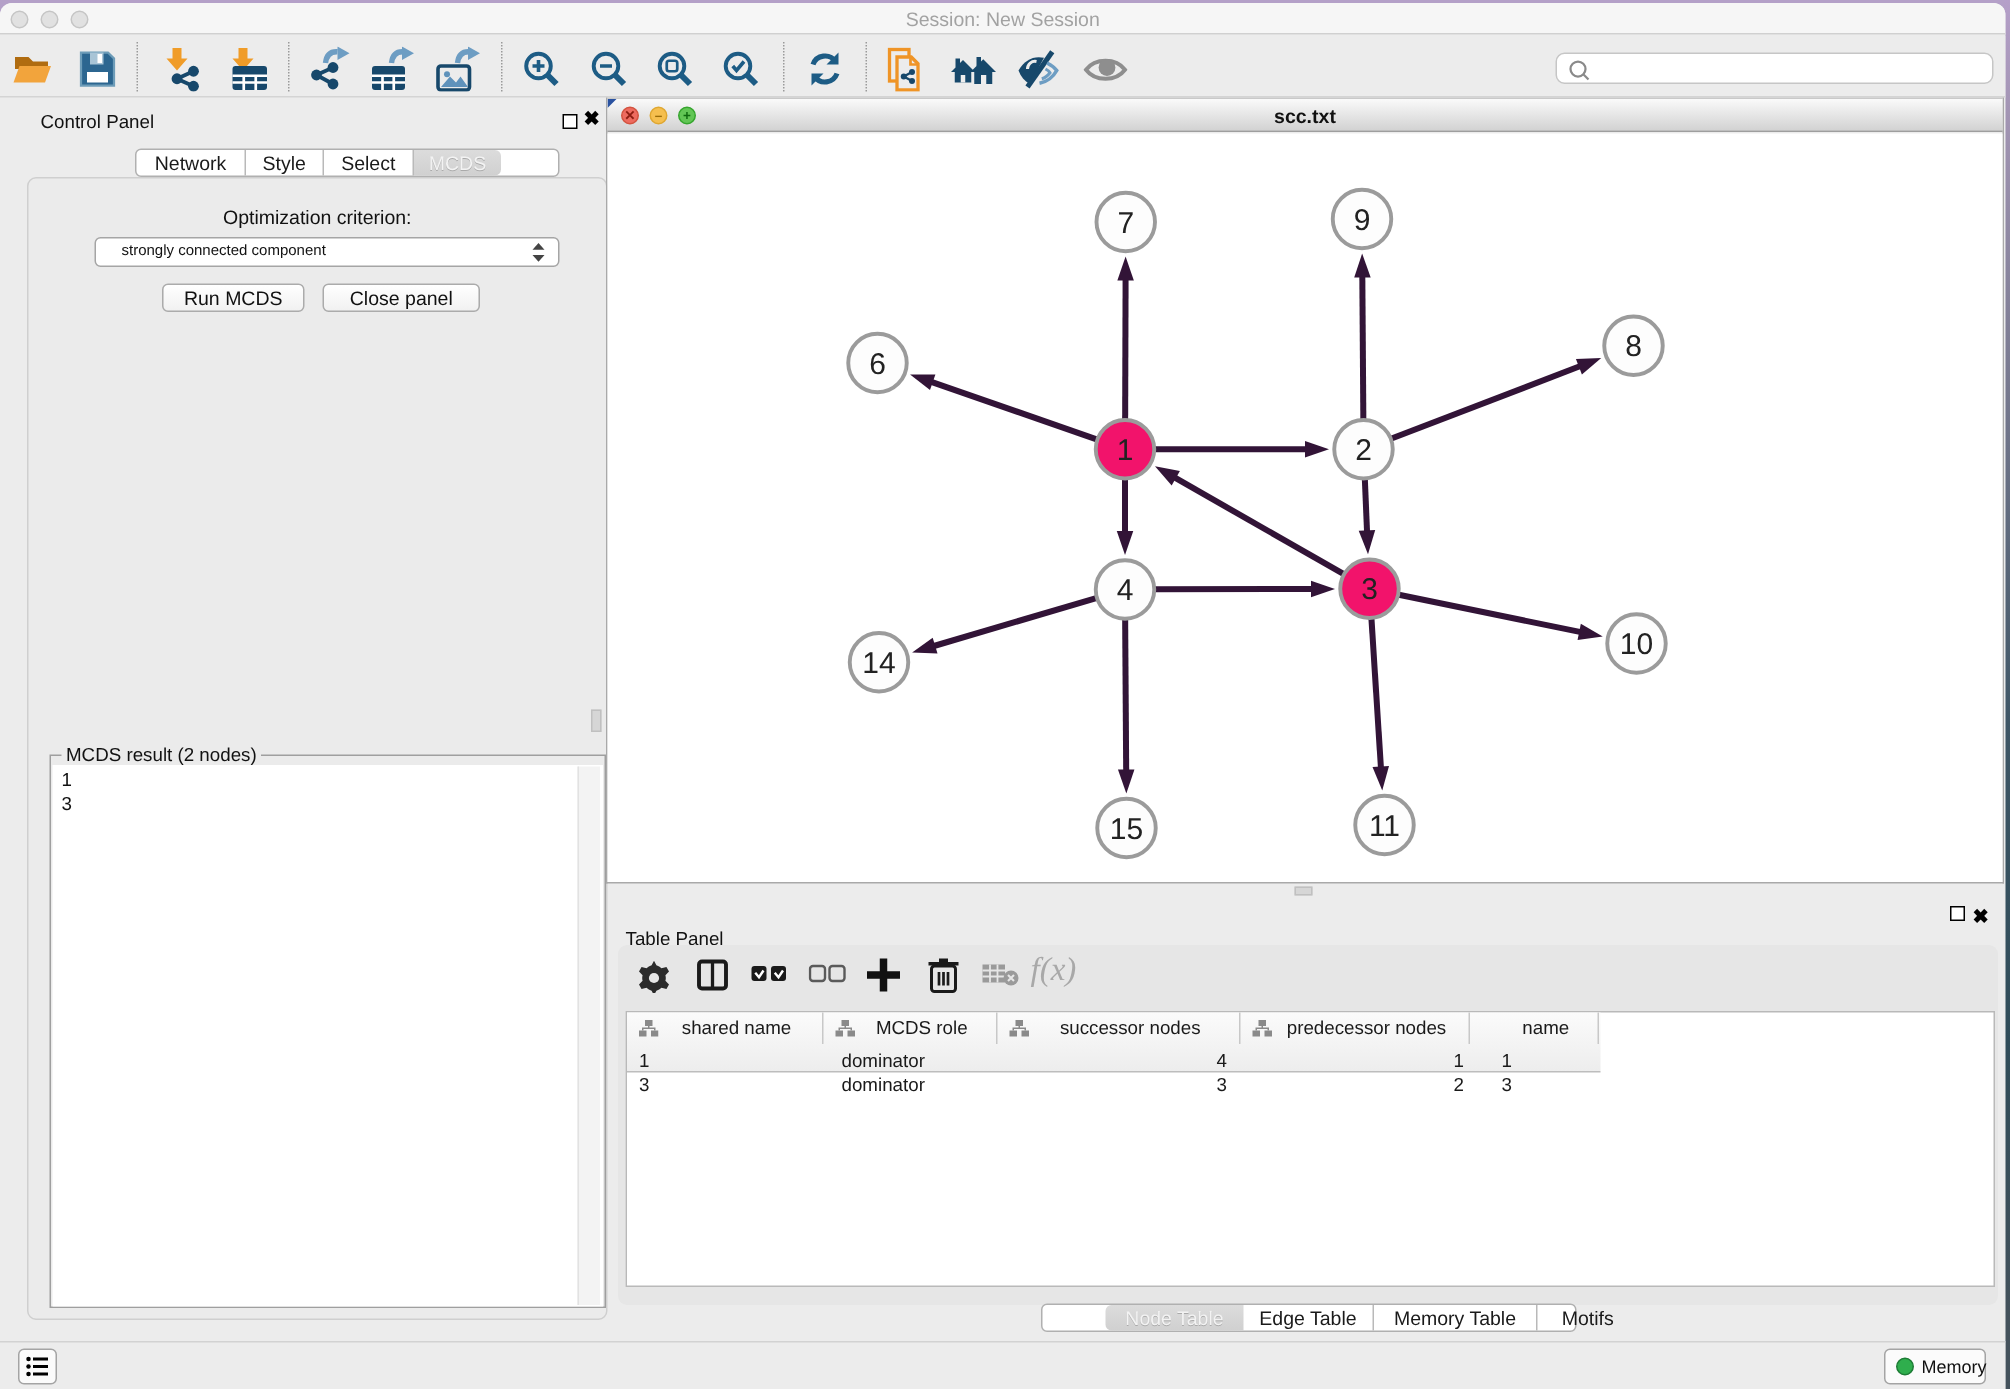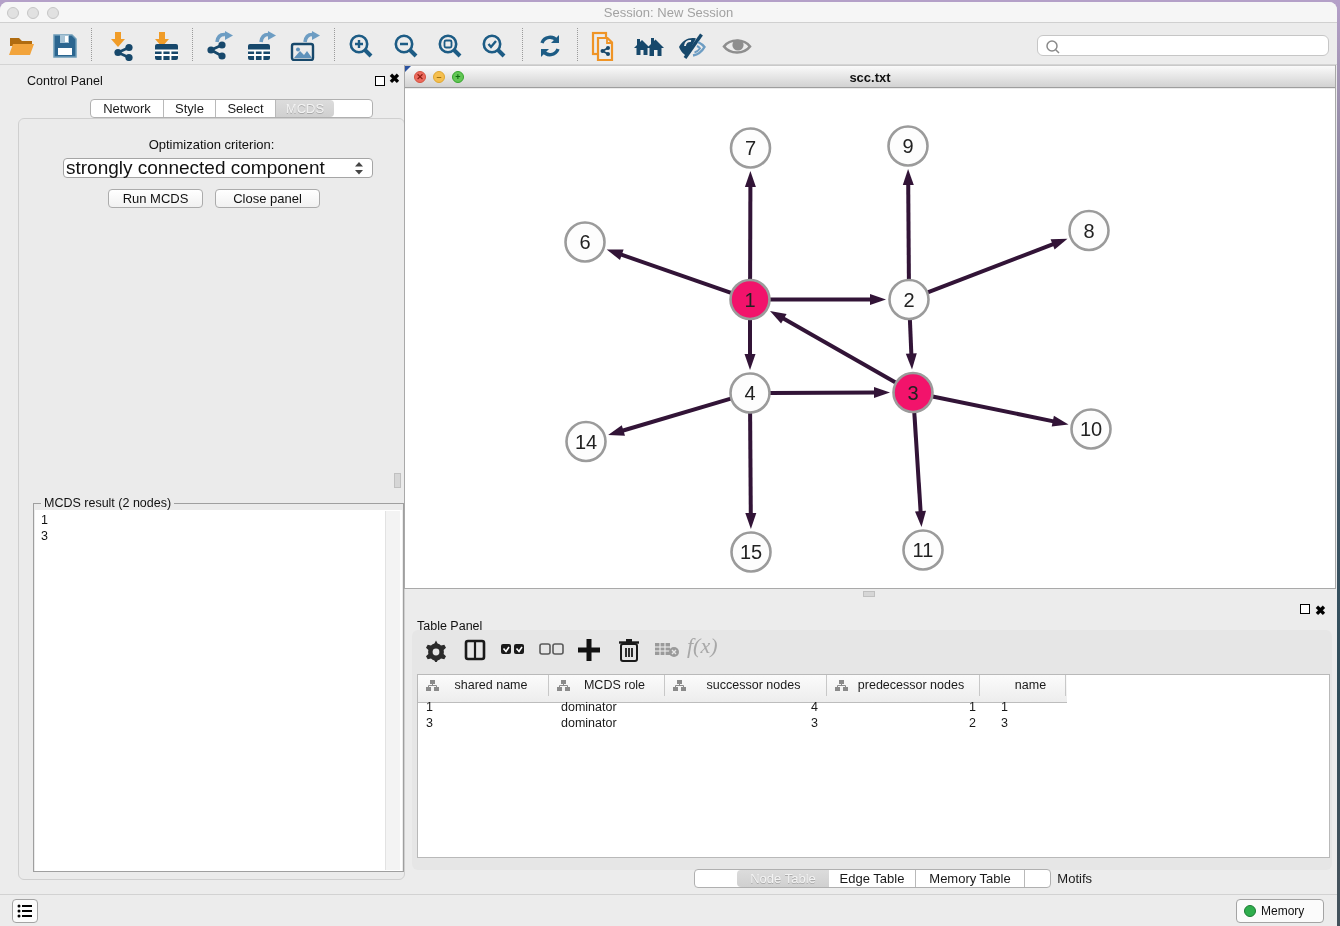--- a/index.html
+++ b/index.html
@@ -31,21 +31,21 @@
 #cp-tabs .tab, #tp-tabs .tab { flex:none; text-align:center; font-size:13px; color:#1a1a1a;
   line-height:18px; border-right:1px solid #b9b9b9; }
 #cp-tabs .tab.sel, #tp-tabs .tab.sel { background:linear-gradient(#dcdcdc,#d0d0d0); color:#f3f3f3;
   text-shadow:0 1px 0 #aaa; border-right:none; }
 #cp-body { position:absolute; left:6px; top:53px; width:387px; height:762px;
   background:#ebebeb; border:1px solid #cfcfcf; border-radius:6px; }
 #opt-label { position:absolute; left:0; top:18px; width:100%; text-align:center;
   font-size:13px; color:#111; }
 #combo { position:absolute; left:44px; top:39px; width:310px; height:20px;
   background:#fff; border:1px solid #a5a5a5; border-radius:4px;
-  font-size:19px; color:#111; line-height:18px; padding-left:2px; }
+  font-size:10px; color:#111; line-height:18px; padding-left:17px; }
 .btn { position:absolute; top:70px; height:19px; background:linear-gradient(#ffffff,#f1f1f1);
   border:1px solid #ababab; border-radius:4px; font-size:13px; color:#111;
   text-align:center; line-height:17px; }
 #fieldset { position:absolute; left:14px; top:384px; width:371px; height:369px;
   border:1px solid #9f9f9f; }
 #fieldset-label { position:absolute; left:7px; top:-8px; background:#ebebeb;
   padding:0 3px; font-size:12.5px; color:#111; }
 #fs-white { position:absolute; left:1px; top:6px; width:367px; height:361px; background:#fff; }
 #fs-scroll { position:absolute; right:2px; top:1px; width:15px; height:359px; background:#f3f3f3; border-left:1px solid #e2e2e2;}
 #fs-text { position:absolute; left:6px; top:2px; font-size:12.5px; color:#111; line-height:16px; }
@@ -60,34 +60,34 @@
 #net-name { position:absolute; left:0; top:4px; width:100%; text-align:center;
   font-size:13px; font-weight:bold; color:#111; }
 #canvas { position:absolute; left:0; top:24px; width:930px; height:499px; background:#fff; }
 
 #tp { position:absolute; left:404px; top:597px; width:933px; height:296px; }
 #tp-sub { position:absolute; left:8px; top:31px; width:920px; height:240px;
   background:#e6e6e6; border-radius:6px; }
 #tp-toolbar { position:absolute; left:0px; top:0px; width:100%; height:44px; }
 #tbl { position:absolute; left:13px; top:75px; width:913px; height:184px;
   background:#fff; border:1px solid #b9b9b9; }
-#tbl-head { position:absolute; left:0; top:0; width:649px; height:28px;
+#tbl-head { position:absolute; left:0; top:0; width:649px; height:40px;
   background:linear-gradient(#fbfbfb,#ededed); border-bottom:1px solid #bdbdbd; }
 .hcell { position:absolute; top:0; height:21px; border-right:1px solid #c8c8c8;
   font-size:12.5px; color:#1a1a1a; text-align:center; line-height:21px; padding-left:16px; }
 .hico { position:absolute; left:7px; top:4px; }
 .cell { position:absolute; font-size:12.5px; color:#1a1a1a; }
 #tp-tabs { position:absolute; left:290px; top:270px; width:357px; height:19px;
   background:#fff; border:1px solid #b0b0b0; border-radius:4px; display:flex; }
 
 #status { position:absolute; left:0; top:892px; width:100%; height:32px;
   background:#ececec; border-top:1px solid #d2d2d2; }
 #listbtn { position:absolute; left:12px; top:4px; width:26px; height:24px;
   background:#fbfbfb; border:1px solid #a4a4a4; border-radius:4px; }
-#membtn { position:absolute; right:13px; top:4px; width:88px; height:24px;
+#membtn { position:absolute; right:13px; top:4px; width:68px; height:24px;
   background:#fbfbfb; border:1px solid #a4a4a4; border-radius:4px;
   font-size:12px; color:#111; }
 .grip { position:absolute; background:#d6d6d6; border:1px solid #c0c0c0; }
 #redge { position:absolute; left:1336px; top:0; width:4px; height:926px;
   background:linear-gradient(#b59fc9 0%, #a395b4 8%, #77798f 28%, #3e5666 52%, #2f4c59 75%, #44525c 95%); }
 </style>
 </head>
 <body>
 <div id="redge"></div>
 <div id="app">
@@ -419,21 +419,21 @@
       <div class="cell" style="left:8px; top:41px;">3</div>
       <div class="cell" style="left:143px; top:41px;">dominator</div>
       <div class="cell" style="left:380px; top:41px; width:20px; text-align:right;">3</div>
       <div class="cell" style="left:538px; top:41px; width:20px; text-align:right;">2</div>
       <div class="cell" style="left:583px; top:41px;">3</div>
     </div>
     <div id="tp-tabs">
       <div class="tab sel" style="width:92px; border-radius:4px 0 0 4px;margin-left:42px;">Node Table</div>
       <div class="tab" style="width:87px;">Edge Table</div>
       <div class="tab" style="width:109px;">Memory Table</div>
-      <div class="tab" style="width:67px; border-right:none;text-align:right;">Motifs</div>
+      <div class="tab" style="width:67px; border-right:none;">Motifs</div>
     </div>
   </div>
   <div id="status">
     <div id="listbtn">
       <svg width="24" height="22" style="position:absolute;left:0;top:0">
         <circle cx="6" cy="6" r="1.5" fill="#000"></circle>
           <rect x="9" y="5" width="10" height="2" fill="#000"></rect>
         <circle cx="6" cy="11" r="1.5" fill="#000"></circle>
           <rect x="9" y="10" width="10" height="2" fill="#000"></rect>
         <circle cx="6" cy="16" r="1.5" fill="#000"></circle>

